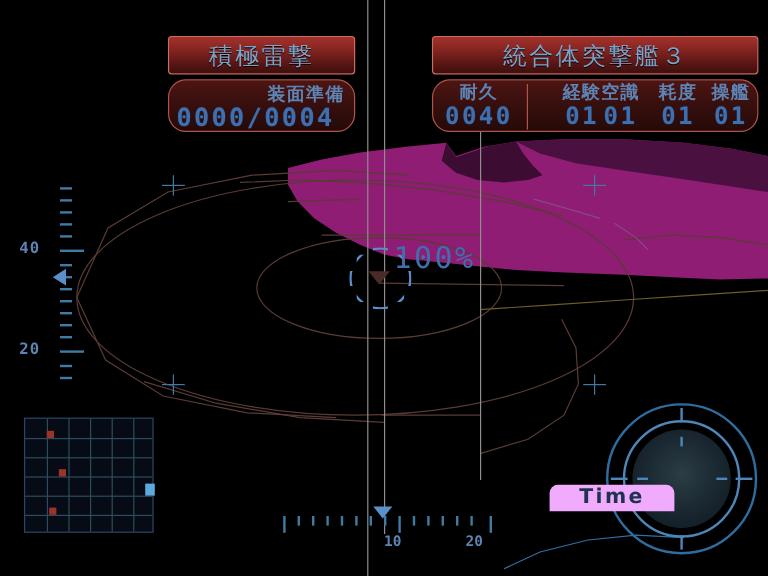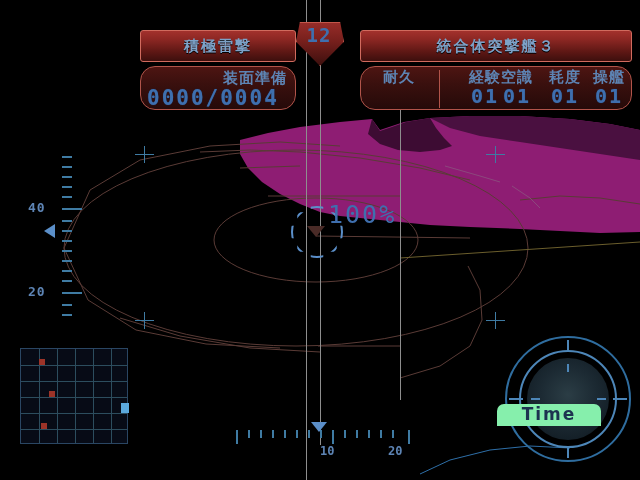--- a/index.html
+++ b/index.html
@@ -34,22 +34,22 @@
   
   .panel {
     position: absolute;
     box-sizing: border-box;
   }
   .bar-title {
     background: linear-gradient(#a3312c 0%, #8c2723 28%, #5d1714 70%, #3d0f0d 100%);
     border: 1px solid #d06b5e;
     border-radius: 3px;
     color: #7da2c8;
-    font-size: 15px;
-    font-weight: bold;
+    font-size: 20px;
+    font-weight: normal;
     letter-spacing: 2px;
     text-align: center;
     line-height: 30px;
     height: 32px;
     text-shadow: 0 1px 0 #000;
   }
   .bar-body {
     background: linear-gradient(#4d1512 0%, #3a100e 40%, #250a09 100%);
     border: 1px solid #b1544a;
     border-radius: 15px;
@@ -138,21 +138,21 @@
 
   
   .cross { position:absolute; }
   .cross::before, .cross::after {
     content:""; position:absolute; background:#3f7ba3;
   }
   .cross::before { left:0; top:8px; width:19px; height:1px; }
   .cross::after  { left:9px; top:0; width:1px; height:17px; }
 
   
-  #vscale { position:absolute; left:28px; top:152px; width:50px; height:172px;text-align:center; }
+  #vscale { position:absolute; left:16px; top:152px; width:50px; height:172px;text-align:center; }
   .vtick { position:absolute; left:34px; height:2px; background:#3f7ba3; width:10px; }
   .vtick.major { width:20px; left:34px; }
   .vlabel { position:absolute; color:#5d84b4; font-size:13px; font-weight:bold;
             font-family:"DejaVu Sans Mono", monospace; letter-spacing:1px; }
   #vpointer {
     position:absolute; left:44px; top:224px;
     width:0;height:0;
     border-top:7px solid transparent;
     border-bottom:7px solid transparent;
     border-right:11px solid #5b8fc9;
@@ -196,24 +196,24 @@
     position:absolute;
     border-radius:50%;
     background: radial-gradient(circle at 50% 45%, #2b3d45 0%, #1c2a33 45%, #0d161d 100%);
   }
   .sph-tick { position:absolute; background:#4d86b8; }
 
   
   #timebox { position:absolute; left:458px; top:404px; width:104px; height:44px; }
   #timebox .tb-top {
     position:absolute; left:0; top:0; width:104px; height:22px;
-    background:#86efac;
+    background:#f0abfc;
     border-radius: 7px 7px 0 0;
     color:#1d3350; font-size:17px; font-weight:bold; letter-spacing:2px;
-    text-align:center; line-height:21px;margin-left:39px;
+    text-align:center; line-height:21px;
   }
   #timebox .tb-bot {
     position:absolute; left:0; top:22px; width:104px; height:22px;
     background:#1c3a5e;
     border:1px solid #6c9cc4;
     border-top:none;
     box-sizing:border-box;
     border-radius: 0 0 7px 7px;
     color:#6fa6d4; font-size:19px; font-weight:bold; letter-spacing:3px;
     text-align:center; line-height:20px;
@@ -280,31 +280,28 @@
   <div class="cross" style="left:486px; top:146px;"></div>
   <div class="cross" style="left:486px; top:312px;"></div>
 
   <div class="panel bar-title" style="left:140px; top:30px; width:156px;">積極雷撃</div>
 
   <div class="panel bar-body" style="left:140px; top:66px; width:156px; height:44px;">
     <div class="lbl-jp" style="position:absolute; right:8px; top:2px;">装面準備</div>
     <div class="num" style="position:absolute; left:6px; top:19px;">0000/0004</div>
   </div>
 
-  <div id="badge">
-    <div class="shape"></div>
-    <div class="txt">12</div>
-  </div>
 
   <div class="panel bar-title" style="left:360px; top:30px; width:272px;">統合体突撃艦３</div>
 
   <div class="panel bar-body" style="left:360px; top:66px; width:272px; height:44px;">
 
     <div class="stat-col" style="left:2px; top:2px; width:72px;">
       <span class="lbl-jp">耐久</span>
+      <span class="num">0040</span>
     </div>
 
     <div style="position:absolute; left:78px; top:3px; width:1px; height:38px; background:#b1544a;"></div>
 
     <div class="stat-col" style="left:98px; top:2px;">
       <span class="lbl-jp">経験</span>
       <span class="num">01</span>
     </div>
 
     <div class="stat-col" style="left:130px; top:2px;">

